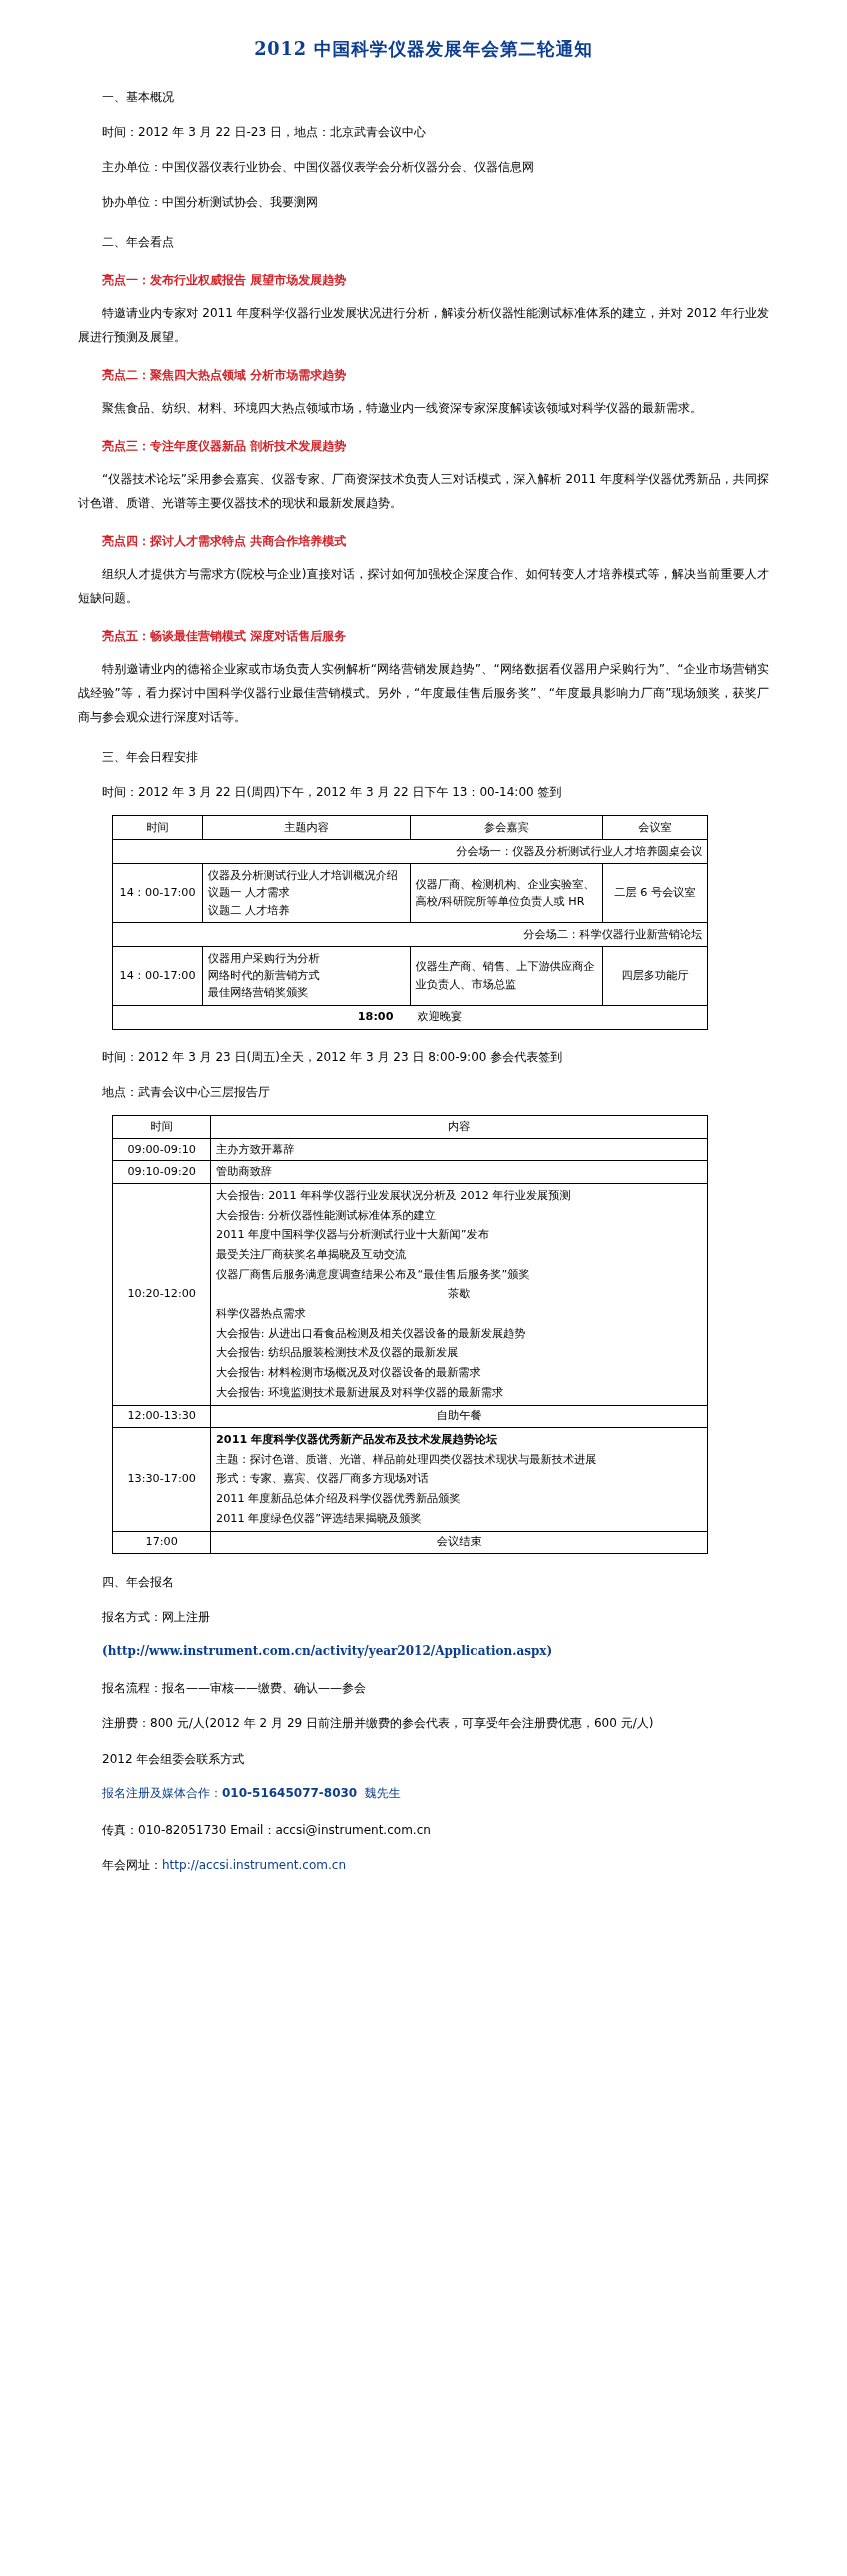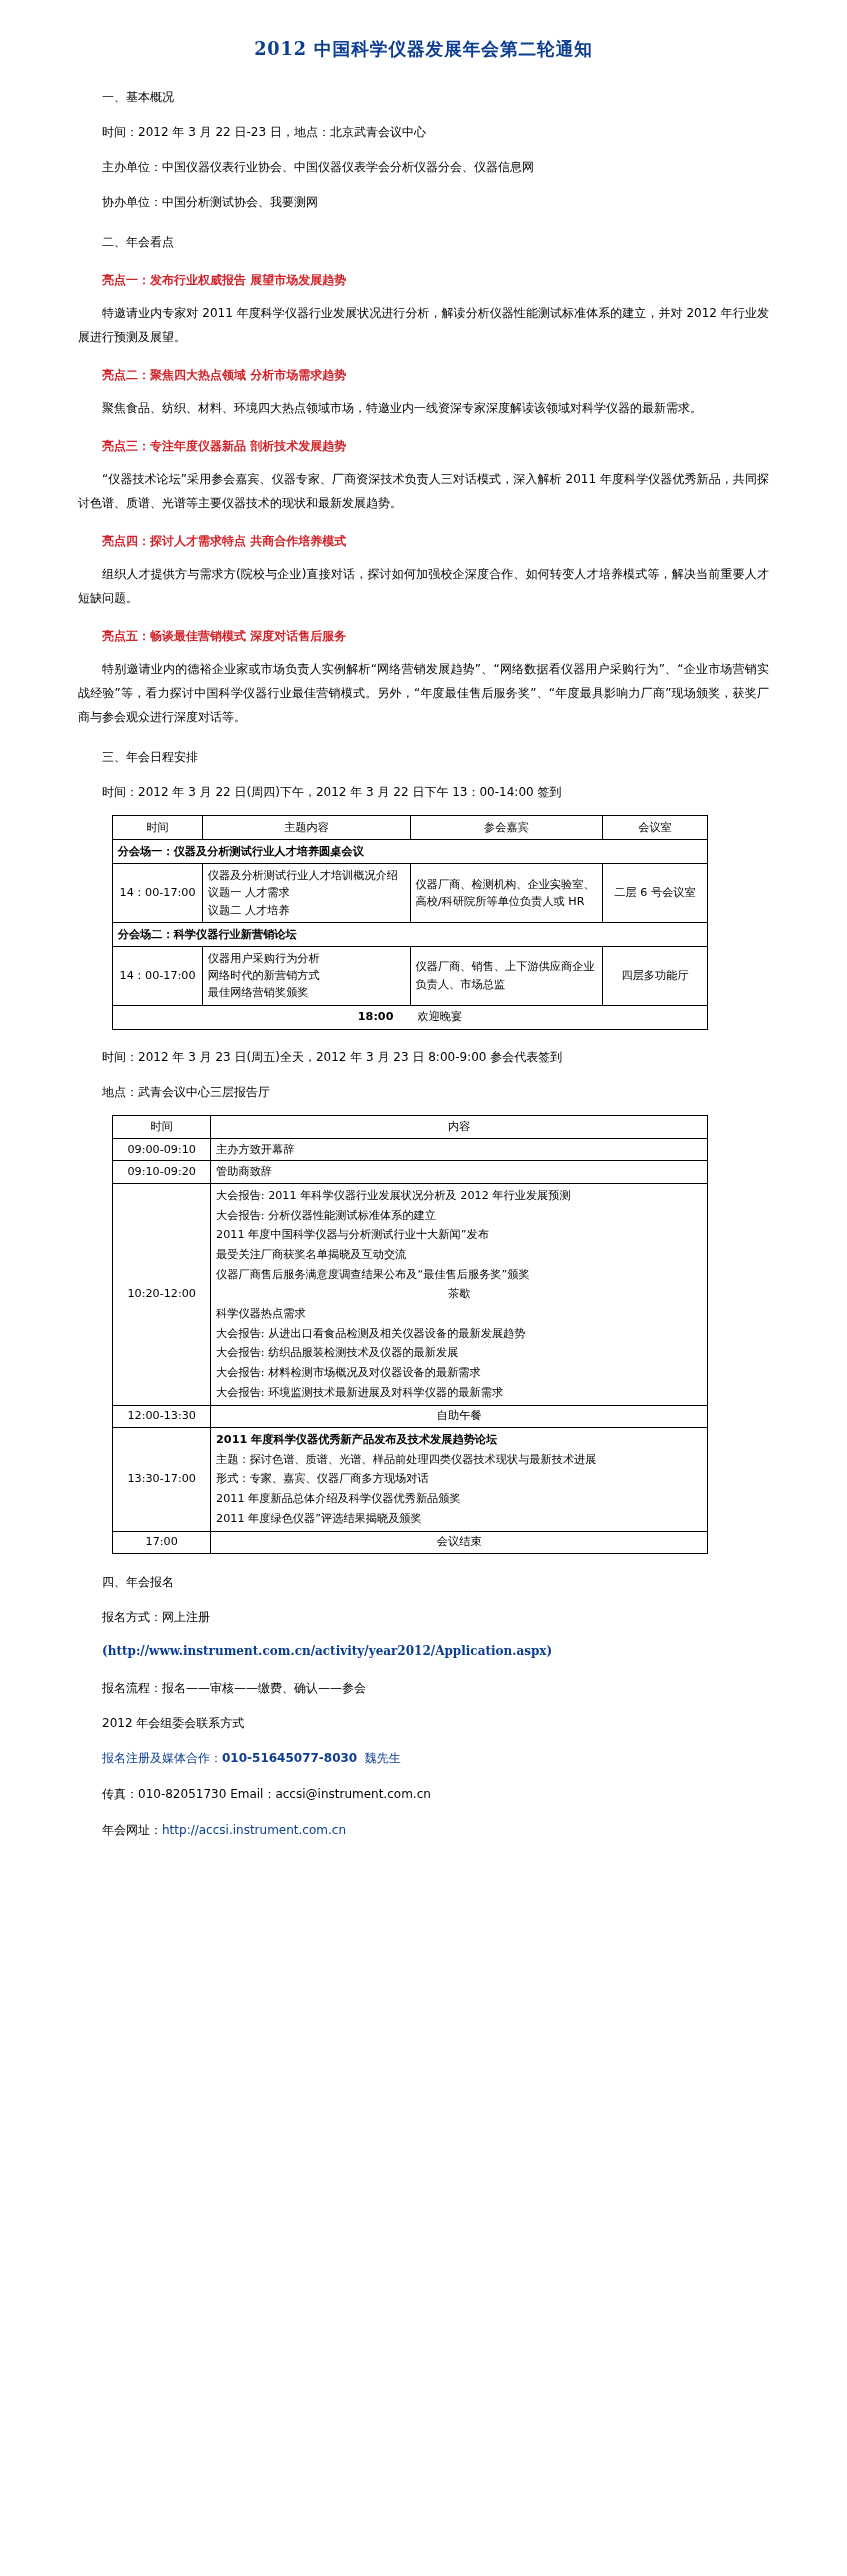--- a/index.html
+++ b/index.html
@@ -63,22 +63,22 @@
     border: 0.9px solid #000000;
     padding: 2.8px 4.7px;
     vertical-align: middle;
   }
   table.grid th {
     font-weight: normal;
     text-align: center;
   }
   td.c { text-align: center; }
   td.sub-head {
-    text-align: left;
-    font-weight: bold;
+    text-align: right;
+    font-weight: normal;
   }
   .banquet {
     text-align: center;
   }
   .banquet b { margin-right: 24px; }
   table.grid2 {
     border-collapse: collapse;
     width: 596px;
     font-size: 11.2px;
     line-height: 1.6;
@@ -161,21 +161,21 @@
         <td class="c">二层 6 号会议室</td>
       </tr>
       <tr>
         <td class="sub-head" colspan="4">分会场二：科学仪器行业新营销论坛</td>
       </tr>
       <tr>
         <td class="c">14：00-17:00</td>
         <td style="white-space:pre-line">仪器用户采购行为分析
 网络时代的新营销方式
 最佳网络营销奖颁奖</td>
-        <td>仪器厂商、销售、上下游供应商企业负责人、市场总监</td>
+        <td>仪器生产商、销售、上下游供应商企业负责人、市场总监</td>
         <td class="c">四层多功能厅</td>
       </tr>
       <tr>
         <td class="banquet" colspan="4">
           <b>18:00</b><span>欢迎晚宴</span>
         </td>
       </tr>
     </tbody>
       </table>
   </div>
@@ -237,20 +237,21 @@
         <td class="c">会议结束</td>
       </tr>
     </tbody>
       </table>
   </div>
 
   <p class="section">四、年会报名</p>
   <p class="line">报名方式：网上注册</p>
   <p class="reg-link">(http://www.instrument.com.cn/activity/year2012/Application.aspx)</p>
   <p class="line">报名流程：报名——审核——缴费、确认——参会</p>
+  <p class="line">注册费：800 元/人(2012 年 2 月 29 日前注册并缴费的参会代表，可享受年会注册费优惠，600 元/人)</p>
   <p class="line">2012 年会组委会联系方式</p>
 
   <p class="contact">
     <span>报名注册及媒体合作：</span><span class="num">010-51645077-8030</span>&nbsp;&nbsp;<span>魏先生</span>
   </p>
 
 
   <p class="line">传真：010-82051730 Email：accsi@instrument.com.cn</p>
 
   <p class="line">

